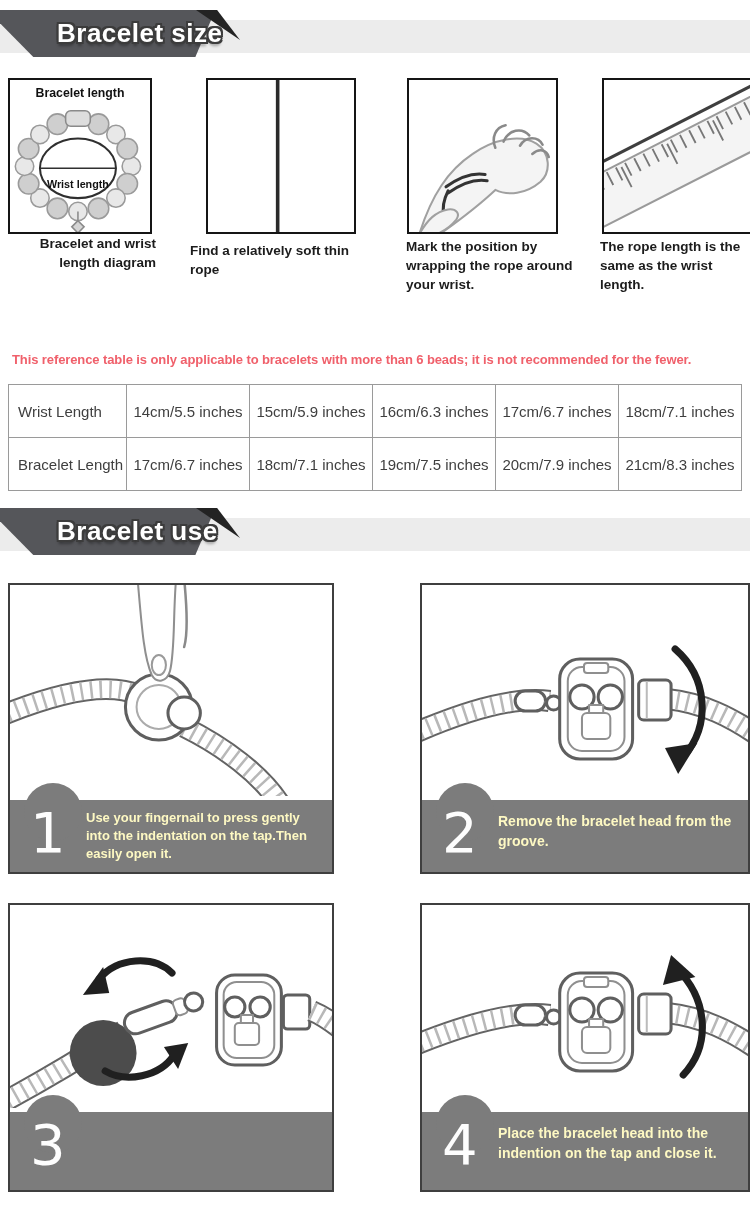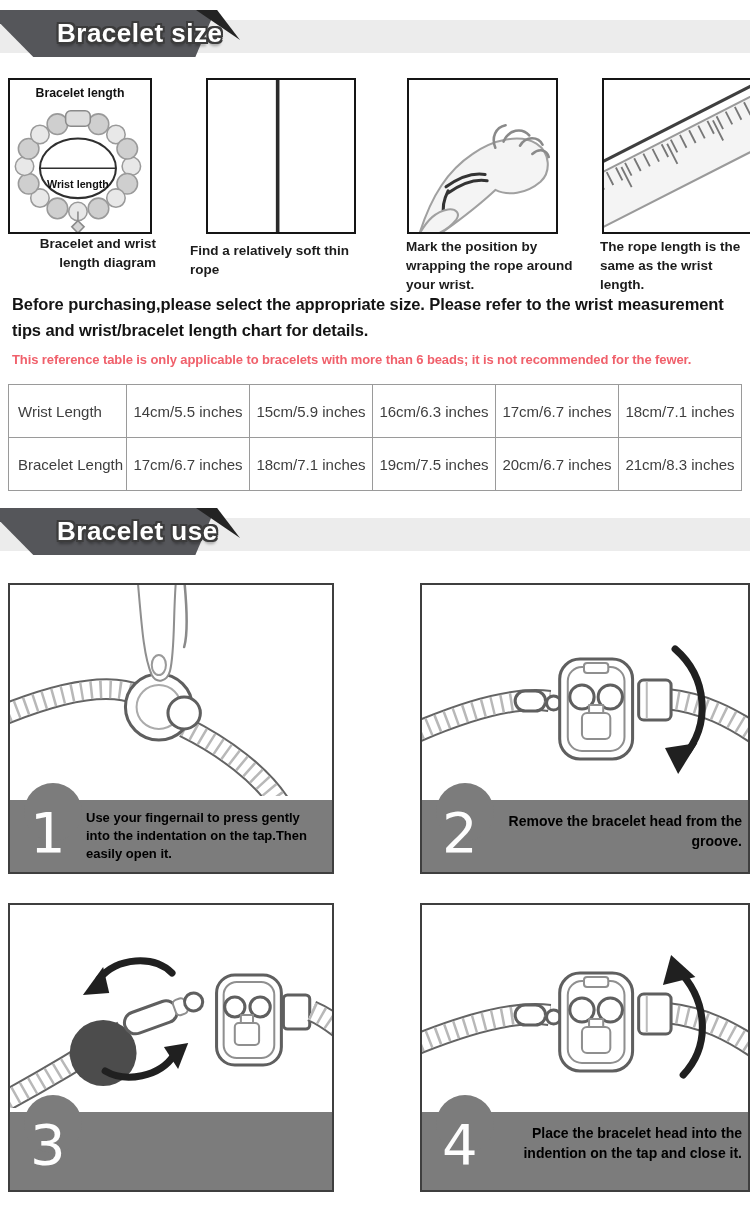--- a/index.html
+++ b/index.html
@@ -51,23 +51,23 @@
   #u3{left:8px;top:903px;width:322px;height:285px;}
   #u4{left:420px;top:903px;width:326px;height:285px;}
   .art{position:absolute;top:0;left:0;width:100%;}
   .row1 .art{height:211px;} .row2 .art{height:203px;}
   .band{position:absolute;left:0;right:0;bottom:0;background:#7c7c7c;}
   .row1 .band{height:72px;} .row2 .band{height:78px;}
   .bump{position:absolute;left:14px;top:-17px;width:58px;height:58px;border-radius:50%;
         background:#7c7c7c;}
   .step-num{position:absolute;left:20px;top:0px;color:#fdfdfd;font-size:56px;line-height:66px;
             font-weight:normal;font-family:"DejaVu Sans",sans-serif;}
-  .step-text{position:absolute;left:76px;top:9px;width:236px;color:#000000;font-size:13px;
+  .step-text{position:absolute;left:76px;top:9px;width:236px;color:#fef9c3;font-size:13px;
              font-weight:bold;line-height:1.4;}
-  #u2 .step-text,#u4 .step-text{font-size:14px;top:12px;width:244px;text-align:right;}
+  #u2 .step-text,#u4 .step-text{font-size:14px;top:12px;width:244px;}
 
   
   .tube-o{fill:none;stroke:#646464;stroke-width:22;}
   .tube-f{fill:none;stroke:#ffffff;stroke-width:18;}
   .tube-h{fill:none;stroke:#b8b8b8;stroke-width:18;stroke-dasharray:2.5 7;}
   .wht{fill:#fff;stroke:#5f5f5f;stroke-width:3;stroke-linejoin:round;}
   .wht2{fill:#fff;stroke:#8f8f8f;stroke-width:2;stroke-linejoin:round;}
   .ln{fill:none;stroke:#8a8a8a;stroke-width:2.5;stroke-linecap:round;}
   .arr{fill:none;stroke:#202020;stroke-width:7;stroke-linecap:round;}
   .arrtip{fill:#202020;}
@@ -142,21 +142,20 @@
       <g transform="rotate(-27 71 74)">
         <line x1="-40" y1="46" x2="240" y2="46" stroke="#3f3f3f" stroke-width="3"></line>
         <rect x="-40" y="55" width="280" height="48" fill="#f4f4f4" stroke="#9a9a9a" stroke-width="2"></rect>
         <line x1="-38" y1="64" x2="238" y2="64" stroke="#777" stroke-width="14" stroke-dasharray="1.8 8.2"></line>
         <line x1="-33" y1="70" x2="238" y2="70" stroke="#777" stroke-width="22" stroke-dasharray="1.8 48.2"></line>
       </g>
     </svg>
   </div>
   <div class="mcap" id="c4">The rope length is the same as the wrist length.</div>
 
-  <div id="intro">Before purchasing,please select the appropriate size. Please refer to the wrist measurement tips and wrist/bracelet length chart for details.</div>
   <div id="note">This reference table is only applicable to bracelets with more than 6 beads; it is not recommended for the fewer.</div>
 
   <table id="size-table">
     <colgroup>
         <col style="width:118px">
         <col>
         <col>
         <col>
         <col>
         <col>
@@ -168,21 +167,21 @@
       <td>15cm/5.9 inches</td>
       <td>16cm/6.3 inches</td>
       <td>17cm/6.7 inches</td>
       <td>18cm/7.1 inches</td>
     </tr>
     <tr>
       <td class="rowhead">Bracelet Length</td>
       <td>17cm/6.7 inches</td>
       <td>18cm/7.1 inches</td>
       <td>19cm/7.5 inches</td>
-      <td>20cm/6.7 inches</td>
+      <td>20cm/7.9 inches</td>
       <td>21cm/8.3 inches</td>
     </tr>
   </tbody>
     </table>
 
   <div class="banner" style="top:498px">
     <div class="banner-bar"></div>
     <div class="banner-ribbon"></div>
     <div class="banner-fold"></div>
     <div class="banner-label">Bracelet use</div>

